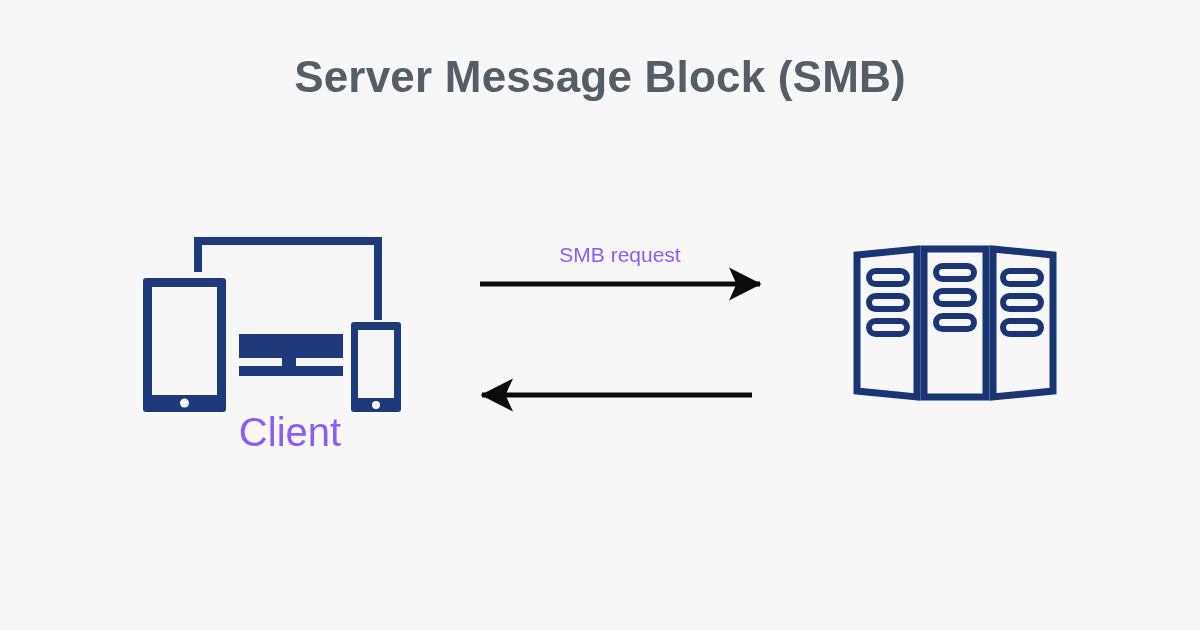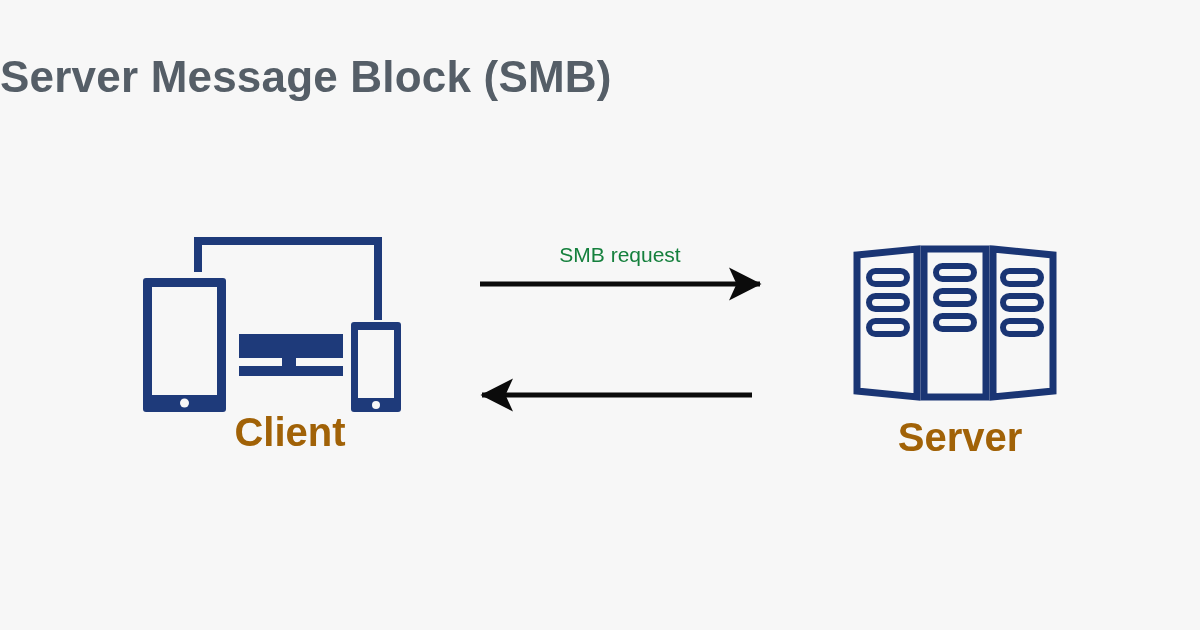--- a/index.html
+++ b/index.html
@@ -18,52 +18,53 @@
     background: #f7f7f7;
     overflow: hidden;
   }
 
   
   #page-title {
     position: absolute;
     left: 0;
     top: 52px;
     width: 1200px;
+    text-align: center;
     font-size: 44px;
     font-weight: bold;
     letter-spacing: 0.2px;
     color: #555e67;
     font-family: "Liberation Sans", "DejaVu Sans", sans-serif;
   }
 
   
   .node-label {
     position: absolute;
     font-size: 40px;
-    font-weight: 700;
-    color: #a16207;
+    font-weight: 400;
+    color: #8b5cf6;
     text-align: center;
     font-family: "Liberation Sans", "DejaVu Sans", sans-serif;
   }
   #client-label {
     left: 120px;
     top: 410px;
     width: 340px;
   }
   #server-label {
     left: 790px;
     top: 415px;
     width: 340px;
   }
 
   
   .arrow-label {
     position: absolute;
     font-size: 21px;
-    color: #15803d;
+    color: #8b5cf6;
     text-align: center;
     width: 320px;
     font-family: "Liberation Sans", "DejaVu Sans", sans-serif;
   }
   #request-label { left: 460px; top: 243px; }
   #response-label { left: 458px; top: 413px; }
 
   
   #client-icon {
     position: absolute;
@@ -168,15 +169,14 @@
       </g>
 
       <g fill="none" stroke="#1a3574" stroke-width="6">
         <rect x="158" y="33" width="38" height="13" rx="6.5"></rect>
         <rect x="158" y="58" width="38" height="13" rx="6.5"></rect>
         <rect x="158" y="83" width="38" height="13" rx="6.5"></rect>
       </g>
     </svg>
   </div>
 
-  <div class="node-label" id="server-label">Server</div>
 
 </div>
 
 </body></html>

